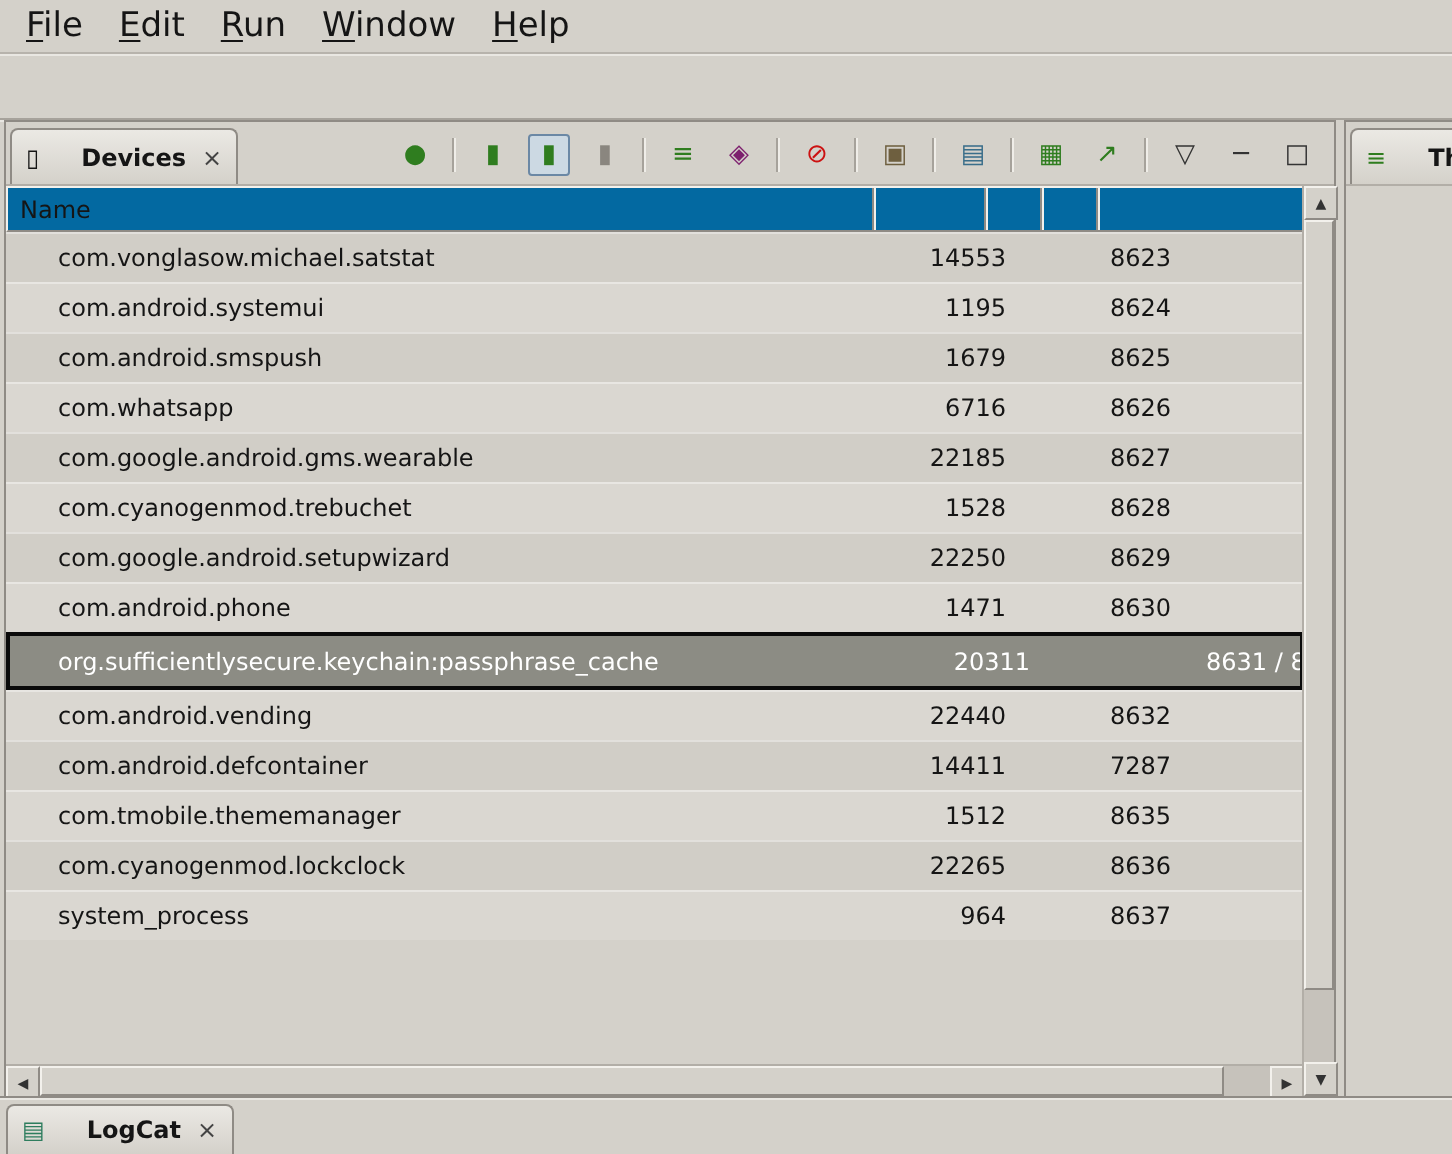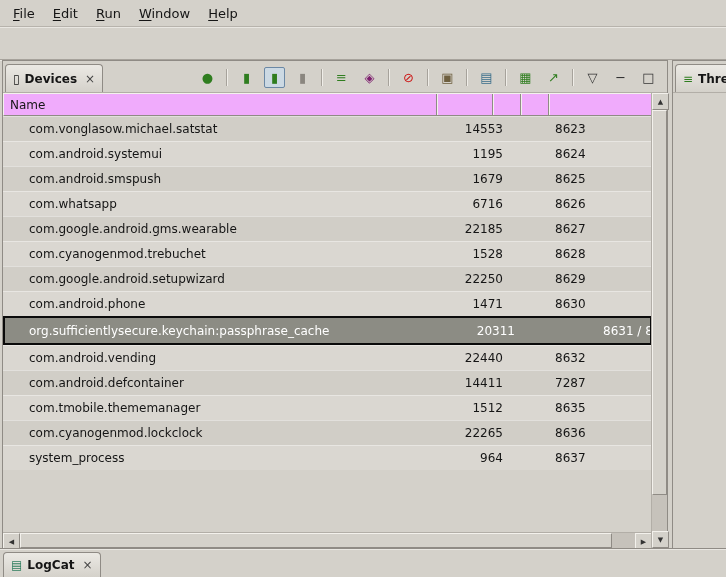--- a/index.html
+++ b/index.html
@@ -3,21 +3,21 @@
 <meta charset="utf-8">
 <style>
   html,body{margin:0;padding:0;}
   body{background:#8a8a8a;font-family:"DejaVu Sans","Liberation Sans",sans-serif;}
   .window{width:726px;height:577px;background:#d4d1ca;position:relative;overflow:hidden;
           font-size:12px;color:#151515;}
 
   
   .menubar{height:26px;display:flex;align-items:center;padding-left:4px;
            background:#d4d1ca;border-bottom:1px solid #b7b3ac;box-shadow:0 1px 0 #eceae5;}
-  .menu-item{padding:3px 9px;font-size:13px;cursor:default;text-align:center;}
+  .menu-item{padding:3px 9px;font-size:17px;cursor:default;text-align:center;}
   .menu-item u{text-underline-offset:2px;}
 
   
   .toolbar-strip{height:32px;background:#d4d1ca;border-bottom:1px solid #a6a29b;
                  box-shadow:inset 0 1px 0 #e9e7e2, 0 1px 0 #e9e7e2;}
 
   
   .main{position:absolute;top:60px;left:0;right:0;bottom:28px;display:flex;}
   .devices-panel{width:664px;margin-left:2px;border:1px solid #8f8b85;background:#d4d1ca;
                  display:flex;flex-direction:column;min-width:0;}
@@ -25,34 +25,34 @@
   .threads-panel{flex:1;border:1px solid #8f8b85;border-right:none;background:#d4d1ca;
                  overflow:hidden;min-width:0;}
 
   
   .tabstrip{height:31px;display:flex;align-items:flex-end;background:#d4d1ca;
             border-bottom:1px solid #b2aea7;position:relative;flex:none;}
   .tab{display:flex;align-items:center;gap:5px;height:27px;padding:0 7px;
        background:linear-gradient(#ebe9e4,#d4d1ca);
        border:1px solid #8f8b85;border-bottom:none;border-radius:4px 4px 0 0;
        margin-left:2px;white-space:nowrap;cursor:default;}
-  .tab-label{font-weight:bold;font-size:12px;}
+  .tab-label{font-weight:bold;font-size:12px;margin-left:16px;}
   .tab-icon{font-size:12px;line-height:1;}
   .tab-close{margin-left:3px;font-size:12px;color:#444;cursor:default;}
 
   
   .ptoolbar{margin-left:auto;display:flex;align-items:center;gap:7px;padding:0 8px 4px 0;}
   .ticon{width:19px;height:19px;display:flex;align-items:center;justify-content:center;
          font-size:13px;line-height:1;border:1px solid transparent;cursor:default;}
   .ticon.pressed{background:#ccd9e3;border:1px solid #6b88a5;border-radius:2px;}
   .tsep{width:1px;height:17px;background:#a6a29b;border-right:1px solid #efede8;margin:0 1px;}
 
   
   .table-wrap{flex:1;display:flex;flex-direction:column;position:relative;min-height:0;}
-  .table-header{height:21px;display:flex;margin-right:6px;flex:none;background:#f0abfc;
+  .table-header{height:21px;display:flex;margin-right:6px;flex:none;background:#0369a1;
                 border-top:1px solid #f3f1ec;border-bottom:1px solid #8f8b85;
                 border-left:1px solid #f3f1ec;}
   .hcell{display:flex;align-items:center;padding-left:6px;border-right:1px solid #8f8b85;}
   .hcell + .hcell{border-left:1px solid #f3f1ec;}
   .w-name{width:426px;}
   .w-pid{width:48px;}
   .w-e{width:20px;}
   .w-port{flex:1;border-right:none !important;}
 
   .table-body{flex:1;margin-right:15px;overflow:hidden;background:#d4d1ca;min-height:0;}

